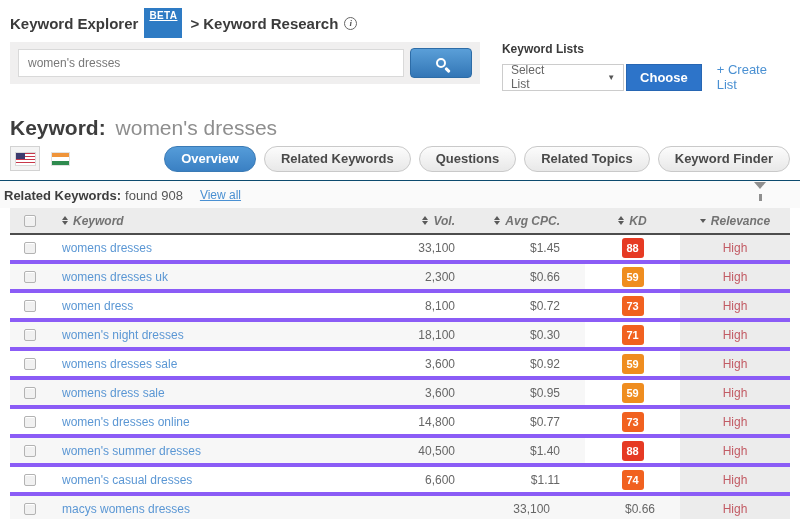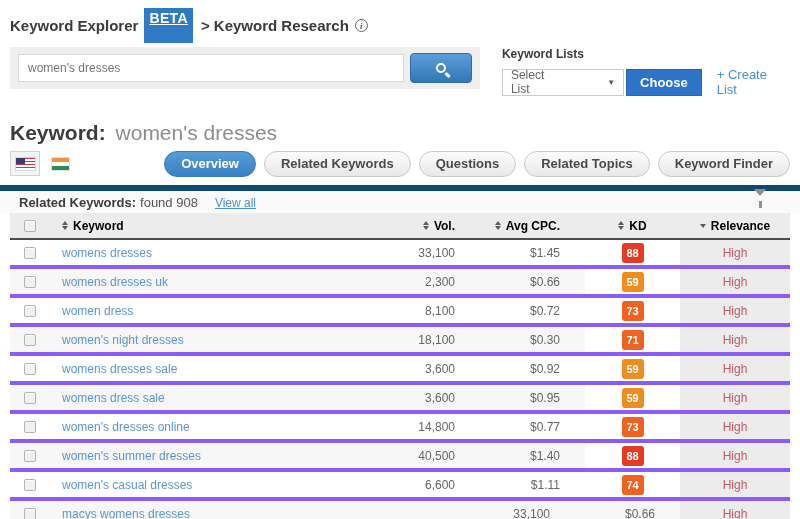--- a/index.html
+++ b/index.html
@@ -2,21 +2,21 @@
 <html><head>
 <meta charset="utf-8">
 <style>
   * { box-sizing: border-box; margin: 0; padding: 0; }
   html,body { background:#fff; }
   body { font-family:"Liberation Sans", sans-serif; }
   .page { width:800px; height:519px; background:#fff; overflow:hidden; position:relative; }
 
   
   .top-header { display:flex; align-items:center; padding:8px 10px 0 10px; font-size:15px; font-weight:bold; color:#3b3b3b; }
-  .beta { background:#2e7bc4; color:#fff; font-size:14px; font-weight:bold; padding:2px 5px 17px; margin:0 8px 0 6px; letter-spacing:.4px;text-decoration:underline; }
+  .beta { background:#2e7bc4; color:#fff; font-size:10px; font-weight:bold; padding:2px 5px 17px; margin:0 8px 0 6px; letter-spacing:.4px;text-decoration:underline; }
   .crumb-sep { margin-right:4px; }
   .info-icon { display:inline-flex; align-items:center; justify-content:center; width:13px; height:13px; border:1px solid #666; border-radius:50%; font-size:9px; font-style:italic; font-family:"Liberation Serif", serif; color:#555; margin-left:6px; font-weight:bold; }
 
   
   .search-row { display:flex; align-items:flex-start; margin:4px 10px 0 10px; }
   .search-panel { background:#f0efef; width:473px; padding:6px 8px; display:flex; align-items:center; }
   .search-input { flex:1; height:28px; border:1px solid #d9d9d9; padding:0 9px; font-size:12px; color:#777; font-family:"Liberation Sans", sans-serif; outline:none; background:#fff; }
   .search-btn { width:62px; height:30px; margin-left:6px; background:linear-gradient(#5a9fd8,#3376b6); border:1px solid #2d6ca7; border-radius:4px; display:flex; align-items:center; justify-content:center; cursor:pointer; }
   .mag { width:10px; height:10px; border:2px solid #fff; border-radius:50%; position:relative; }
   .mag::after { content:""; position:absolute; width:3px; height:6px; background:#fff; transform:rotate(-45deg); left:8px; top:7px; border-radius:1px; }
@@ -40,31 +40,31 @@
   .flag { width:19px; height:12px; display:block; }
   .flag-us { background:repeating-linear-gradient(#c8374a 0 1.5px, #fff 1.5px 3px); position:relative; box-shadow:0 0 0 1px #d9d9d9; }
   .flag-us::before { content:""; position:absolute; left:0; top:0; width:9px; height:6.5px; background:#3c3b6e; }
   .flag-in-wrap { margin-left:12px; cursor:pointer; }
   .flag-in { width:17px; height:12px; background:linear-gradient(#ef943a 0 33%, #fff 33% 66%, #2f8b4f 66% 100%); box-shadow:0 0 0 1px #e2e2e2; }
   .tabs { margin-left:auto; display:flex; gap:8px; }
   .tab { height:26px; border-radius:14px; padding:0 16px; display:flex; align-items:center; font-size:13px; font-weight:bold; color:#4a4a4a; background:linear-gradient(#fcfcfc,#e8e8e8); border:1px solid #c9c9c9; cursor:pointer; white-space:nowrap; }
   .tab.active { background:linear-gradient(#559cd9,#3a80c3); border-color:#3a7ab5; color:#fff; }
 
   
-  .related-strip { margin-top:8px; border-top:6px solid #0c4a6e; background:#fafafa; padding:6px 12px 5px 19px; display:flex; align-items:center; font-size:13px; height:28px; }
+  .related-strip { margin-top:8px; border-top:1px solid #0c4a6e; background:#fafafa; padding:6px 12px 5px 4px; display:flex; align-items:center; font-size:13px; height:28px; }
   .rs-title { font-weight:bold; color:#3d3d3d; }
   .rs-found { color:#555; margin-left:4px; }
   .view-all { color:#4a90d2; margin-left:17px; font-size:12px; text-decoration:underline; }
   .funnel-wrap { margin-left:auto; margin-right:22px; cursor:pointer; position:relative; width:12px; height:13px; }
   .funnel { width:0; height:0; border-left:6px solid transparent; border-right:6px solid transparent; border-top:7px solid #8f8f8f; }
   .funnel-wrap::after { content:""; position:absolute; left:4.5px; top:5px; width:3px; height:7px; background:#8f8f8f; }
 
   
   .table { margin:0 10px; font-size:12px; }
-  .thead { display:flex; align-items:center; height:27px; background:#ececec; border-bottom:2px solid #4d4d4d; font-weight:bold; color:#000000; }
+  .thead { display:flex; align-items:center; height:27px; background:#ececec; border-bottom:2px solid #4d4d4d; font-weight:bold; color:#737373;font-style:italic; }
   .tbody .tr { display:flex; align-items:stretch; height:29px; border-bottom:4px solid #8b5cf6; background:#fff; }
   .tbody .tr:nth-child(even) { background:#f7f7f7; }
   .td, .th { display:flex; align-items:center; }
   .col-check { width:40px; padding-left:14px; }
   .col-keyword { flex:1; padding-left:12px; }
   .col-vol  { width:105px; justify-content:flex-end; padding-right:25px; }
   .col-cpc  { width:105px; justify-content:flex-end; padding-right:25px; }
   .col-kd   { width:95px;  justify-content:center; }
   .col-rel  { width:110px; justify-content:center; }
   .tbody .col-kd { background:#fff; }

